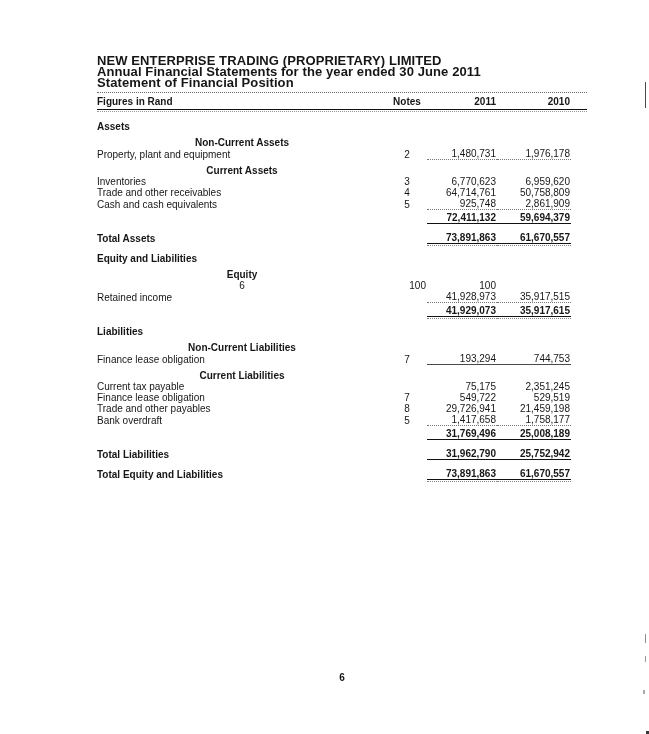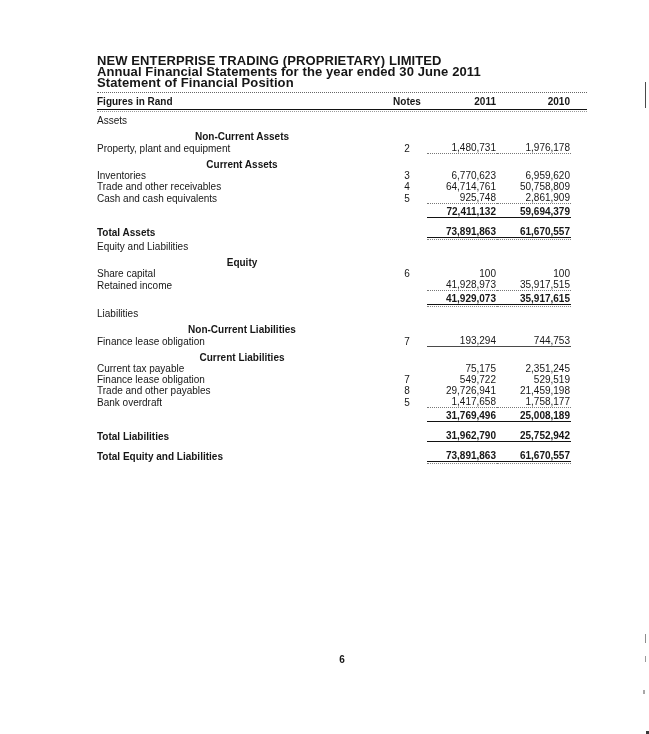--- a/index.html
+++ b/index.html
@@ -38,21 +38,21 @@
     padding-bottom: 2px;
     font-weight: bold;
   }
   .rule2 { border-top: 1px dotted #9a9a9a; margin-top: 1px; height: 0; }
 
   .row { min-height: 11px; }
   .c-label { white-space: nowrap; }
   .c-note { text-align: center; }
   .c-amt  { text-align: right; padding: 0 1px; }
 
-  .sec  { font-weight: normal; margin-top: 3px; }
+  .sec  { font-weight: bold; margin-top: 9px; }
   .sub  { font-weight: bold; margin-top: 5px; text-align: center; }
   .bold { font-weight: bold; }
   .total { font-weight: bold; margin-top: 8px; }
   .pt { padding-top: 2px; }
 
   .ul-dot   { border-bottom: 1px dotted #777; }
   .ul-thin  { border-bottom: 1px solid #4a4a4a; }
   .ul-solid { border-bottom: 1.5px solid #121212; }
   .ul-dbl   { border-bottom: 1.5px solid #121212; position: relative; }
   .ul-dbl::after {
@@ -145,21 +145,20 @@
   </div>
 
   <div class="row sec">
     <span class="c-label">Equity and Liabilities</span>
   </div>
 
   <div class="row sub">
     <span class="c-label">Equity</span>
   </div>
   <div class="row">
-    <span class="c-label">Share capital</span>
     <span class="c-note">6</span>
     <span class="c-amt">100</span>
     <span class="c-amt">100</span>
   </div>
   <div class="row">
     <span class="c-label">Retained income</span>
     <span class="c-note"></span>
     <span class="c-amt ul-dot">41,928,973</span>
     <span class="c-amt ul-dot">35,917,515</span>
   </div>

